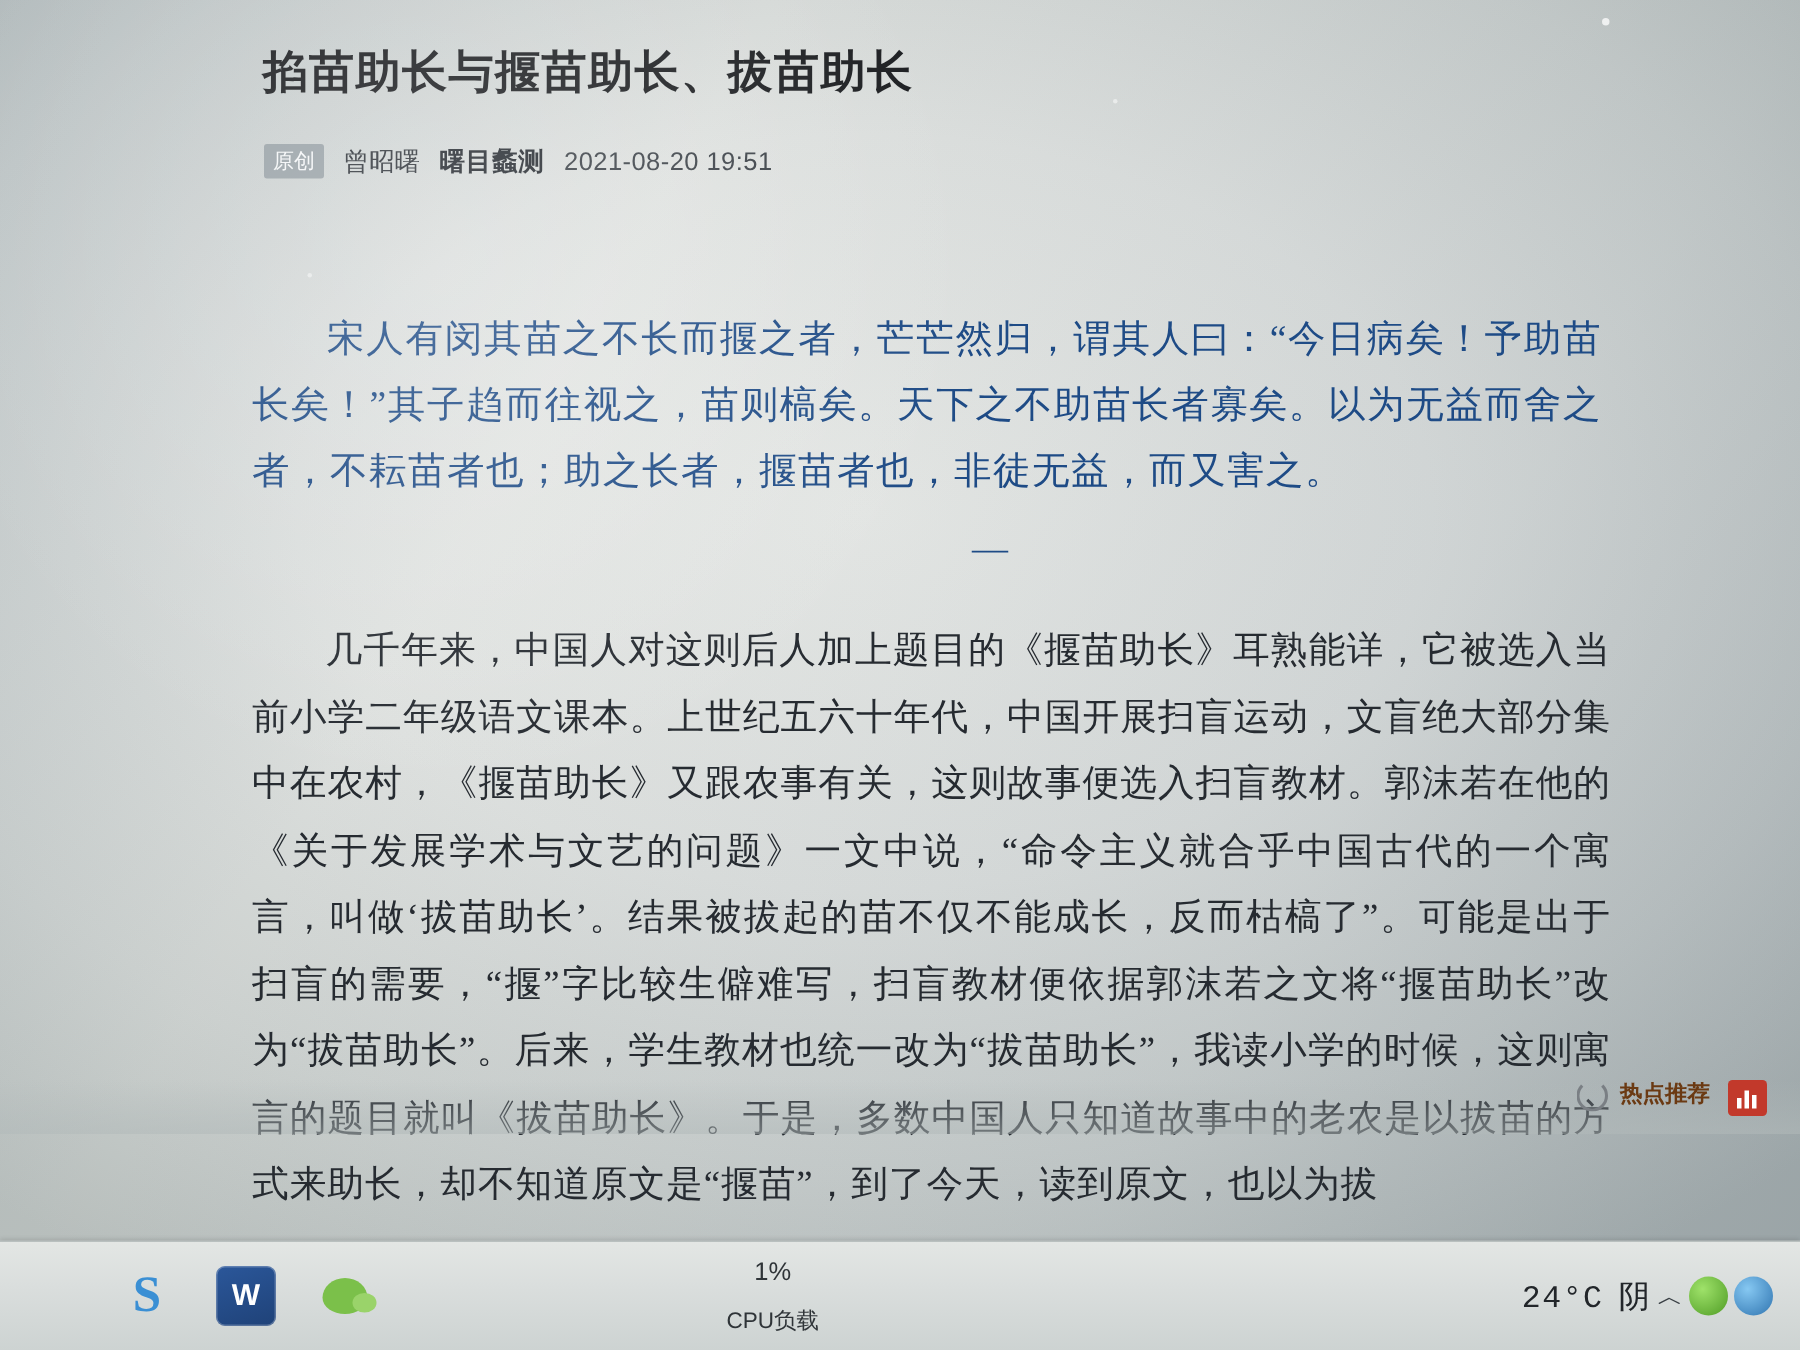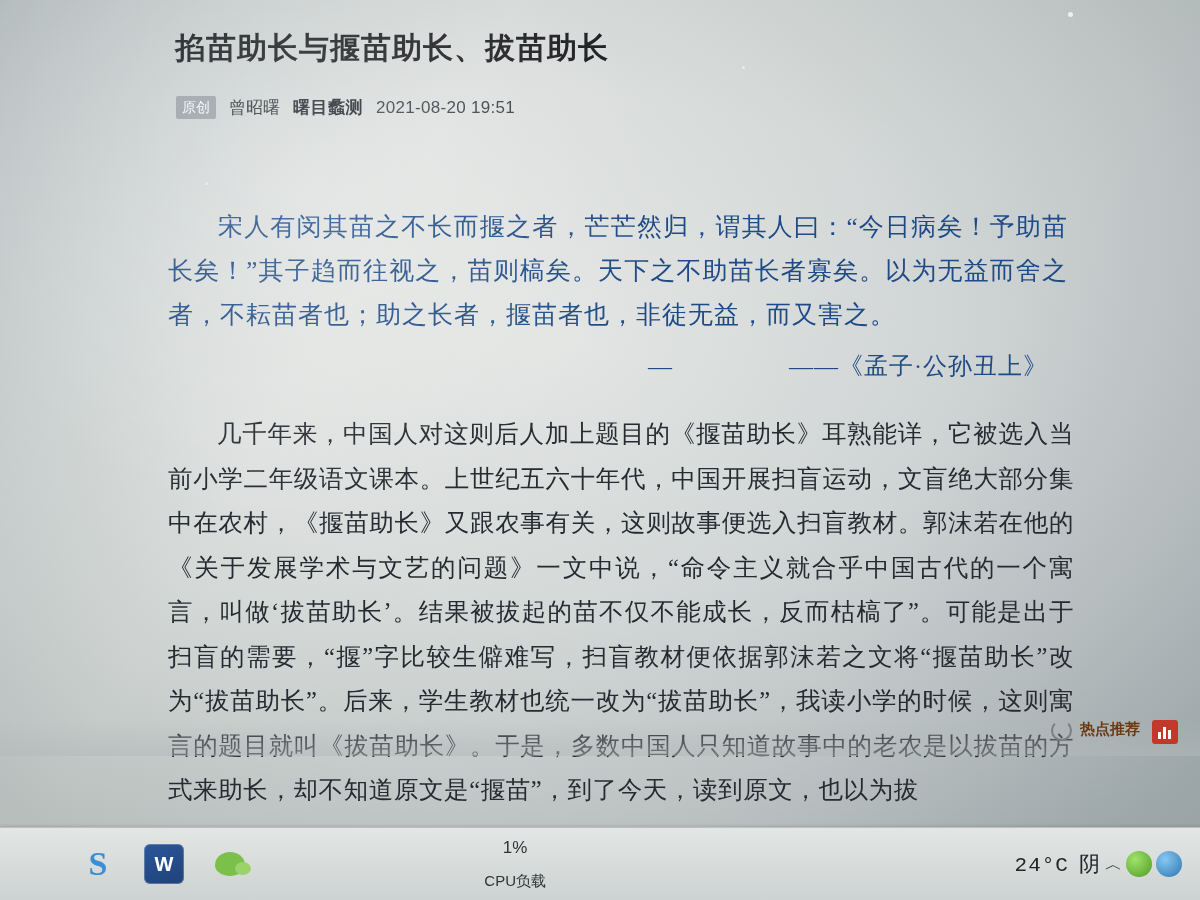--- a/index.html
+++ b/index.html
@@ -331,21 +331,20 @@
       <span class="column">曙目蠡测</span>
       <span class="timestamp">2021-08-20 19:51</span>
     </div>
 
     <div class="quote-block">
       <p>宋人有闵其苗之不长而揠之者，芒芒然归，谓其人曰：“今日病矣！予助苗长矣！”其子趋而往视之，苗则槁矣。天下之不助苗长者寡矣。以为无益而舍之者，不耘苗者也；助之长者，揠苗者也，非徒无益，而又害之。</p>
     </div>
 
     <div class="quote-source">
       <span class="dash-left">—</span>
-      <span class="src-text">——《孟子·公孙丑上》</span>
     </div>
 
     <div class="body-text">
       <p>几千年来，中国人对这则后人加上题目的《揠苗助长》耳熟能详，它被选入当前小学二年级语文课本。上世纪五六十年代，中国开展扫盲运动，文盲绝大部分集中在农村，《揠苗助长》又跟农事有关，这则故事便选入扫盲教材。郭沫若在他的《关于发展学术与文艺的问题》一文中说，“命令主义就合乎中国古代的一个寓言，叫做‘拔苗助长’。结果被拔起的苗不仅不能成长，反而枯槁了”。可能是出于扫盲的需要，“揠”字比较生僻难写，扫盲教材便依据郭沫若之文将“揠苗助长”改为“拔苗助长”。后来，学生教材也统一改为“拔苗助长”，我读小学的时候，这则寓言的题目就叫《拔苗助长》。于是，多数中国人只知道故事中的老农是以拔苗的方式来助长，却不知道原文是“揠苗”，到了今天，读到原文，也以为拔</p>
     </div>
 
     <div class="page-fade"></div>
 
     <div class="hot-recommend">
       <span class="refresh-icon"></span>

